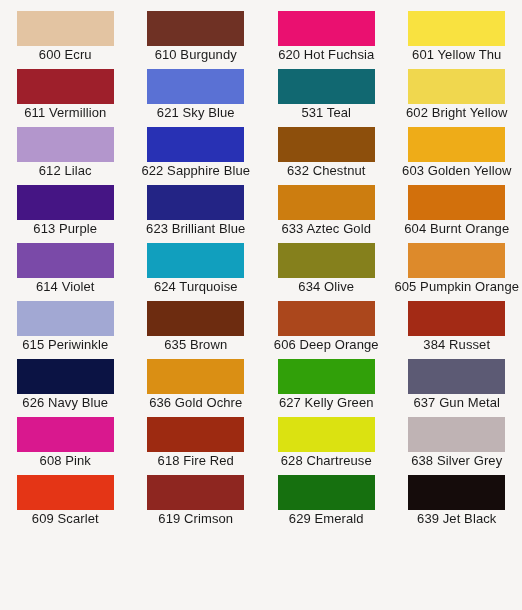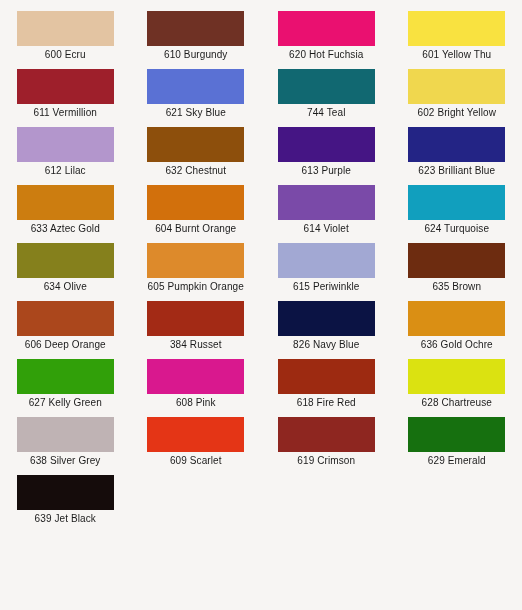--- a/index.html
+++ b/index.html
@@ -30,21 +30,21 @@
     flex-direction: column;
     align-items: center;
   }
   .swatch-chip {
     width: 97px;
     height: 35px;
     box-sizing: border-box;
   }
   .swatch-label {
     margin-top: 3px;
-    font-size: 10px;
+    font-size: 13px;
     line-height: 11px;
     color: #1b1b1b;
     text-align: center;
     white-space: nowrap;
     letter-spacing: 0.1px;
   }
 </style>
 </head>
 <body>
 
@@ -68,33 +68,41 @@
     <div class="swatch-cell">
       <div class="swatch-chip" title="#9e1f2b" style="background-color: rgb(158, 31, 43);"></div>
       <div class="swatch-label">611 Vermillion</div>
     </div>
     <div class="swatch-cell">
       <div class="swatch-chip" title="#5a71d4" style="background-color: rgb(90, 113, 212);"></div>
       <div class="swatch-label">621 Sky Blue</div>
     </div>
     <div class="swatch-cell">
       <div class="swatch-chip" title="#116871" style="background-color: rgb(17, 104, 113);"></div>
-      <div class="swatch-label">744 Teal</div>
+      <div class="swatch-label">531 Teal</div>
     </div>
     <div class="swatch-cell">
       <div class="swatch-chip" title="#f0d74e" style="background-color: rgb(240, 215, 78);"></div>
       <div class="swatch-label">602 Bright Yellow</div>
     </div>
     <div class="swatch-cell">
       <div class="swatch-chip" title="#b396cc" style="background-color: rgb(179, 150, 204);"></div>
       <div class="swatch-label">612 Lilac</div>
     </div>
     <div class="swatch-cell">
+      <div class="swatch-chip" title="#2831b4" style="background-color: rgb(40, 49, 180);"></div>
+      <div class="swatch-label">622 Sapphire Blue</div>
+    </div>
+    <div class="swatch-cell">
       <div class="swatch-chip" title="#8d4f0c" style="background-color: rgb(141, 79, 12);"></div>
       <div class="swatch-label">632 Chestnut</div>
+    </div>
+    <div class="swatch-cell">
+      <div class="swatch-chip" title="#eeac18" style="background-color: rgb(238, 172, 24);"></div>
+      <div class="swatch-label">603 Golden Yellow</div>
     </div>
     <div class="swatch-cell">
       <div class="swatch-chip" title="#451584" style="background-color: rgb(69, 21, 132);"></div>
       <div class="swatch-label">613 Purple</div>
     </div>
     <div class="swatch-cell">
       <div class="swatch-chip" title="#232485" style="background-color: rgb(35, 36, 133);"></div>
       <div class="swatch-label">623 Brilliant Blue</div>
     </div>
     <div class="swatch-cell">
@@ -132,29 +140,33 @@
     <div class="swatch-cell">
       <div class="swatch-chip" title="#ab471c" style="background-color: rgb(171, 71, 28);"></div>
       <div class="swatch-label">606 Deep Orange</div>
     </div>
     <div class="swatch-cell">
       <div class="swatch-chip" title="#a32a15" style="background-color: rgb(163, 42, 21);"></div>
       <div class="swatch-label">384 Russet</div>
     </div>
     <div class="swatch-cell">
       <div class="swatch-chip" title="#0b1344" style="background-color: rgb(11, 19, 68);"></div>
-      <div class="swatch-label">826 Navy Blue</div>
+      <div class="swatch-label">626 Navy Blue</div>
     </div>
     <div class="swatch-cell">
       <div class="swatch-chip" title="#da8f14" style="background-color: rgb(218, 143, 20);"></div>
       <div class="swatch-label">636 Gold Ochre</div>
     </div>
     <div class="swatch-cell">
       <div class="swatch-chip" title="#31a009" style="background-color: rgb(49, 160, 9);"></div>
       <div class="swatch-label">627 Kelly Green</div>
+    </div>
+    <div class="swatch-cell">
+      <div class="swatch-chip" title="#5c5a74" style="background-color: rgb(92, 90, 116);"></div>
+      <div class="swatch-label">637 Gun Metal</div>
     </div>
     <div class="swatch-cell">
       <div class="swatch-chip" title="#d9188e" style="background-color: rgb(217, 24, 142);"></div>
       <div class="swatch-label">608 Pink</div>
     </div>
     <div class="swatch-cell">
       <div class="swatch-chip" title="#9d2a11" style="background-color: rgb(157, 42, 17);"></div>
       <div class="swatch-label">618 Fire Red</div>
     </div>
     <div class="swatch-cell">

